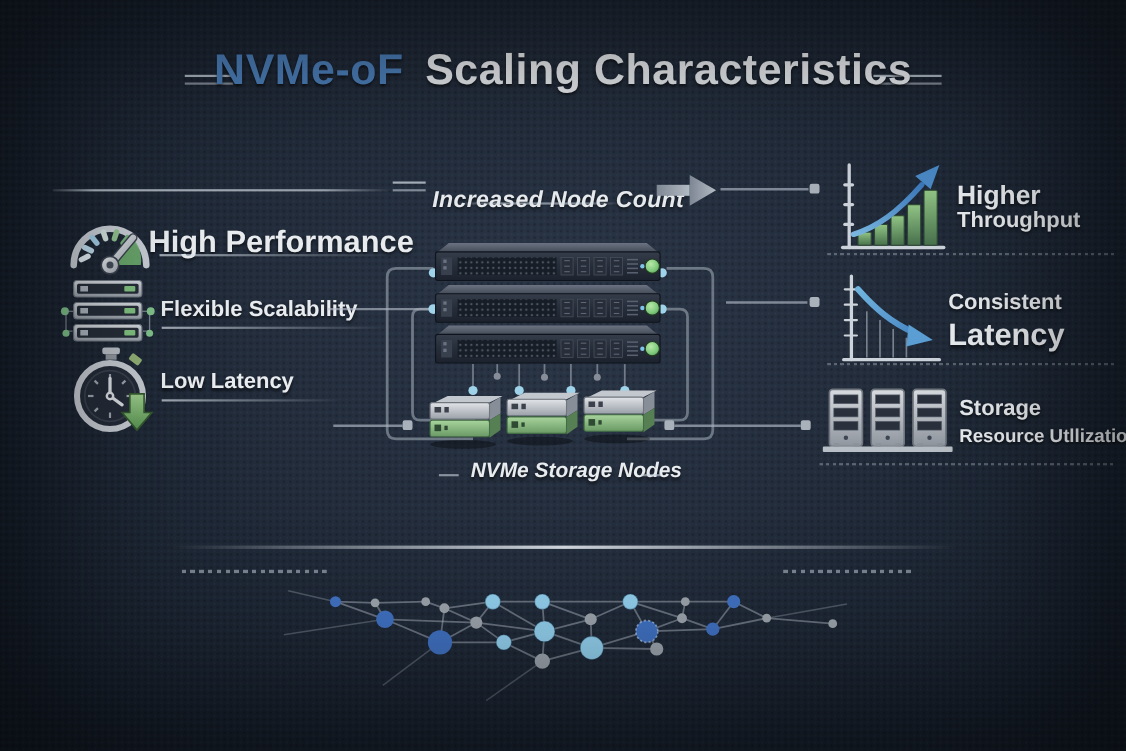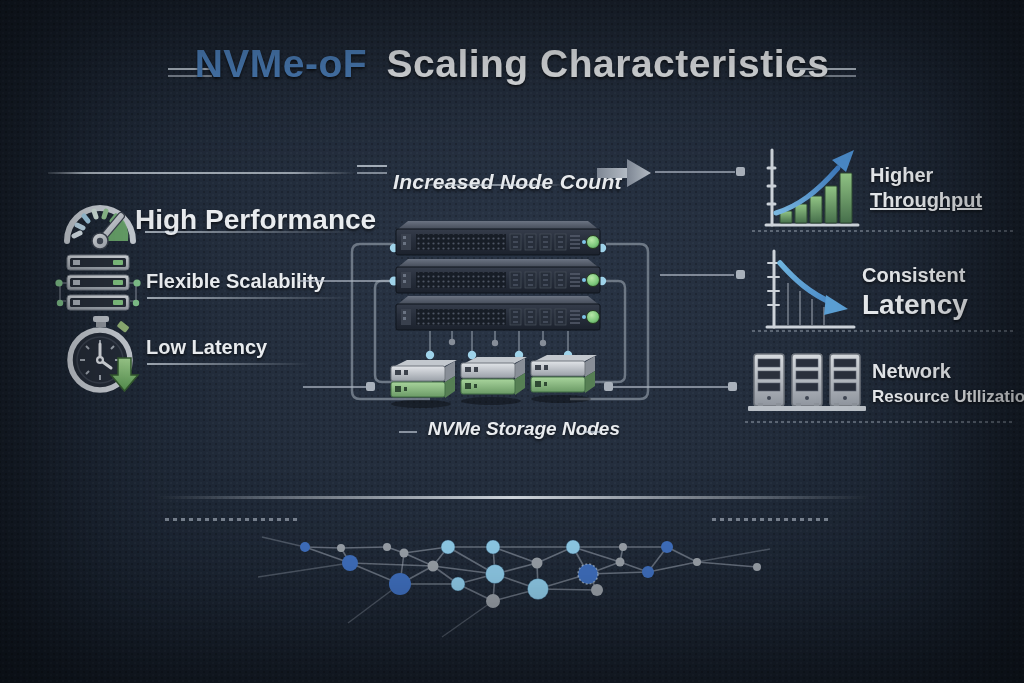--- a/index.html
+++ b/index.html
@@ -334,22 +334,22 @@
         <rect x="18" y="65" width="12" height="12" rx="1"></rect>
         <rect x="33" y="58" width="12" height="19" rx="1"></rect>
         <rect x="48" y="50" width="12" height="27" rx="1"></rect>
         <rect x="63" y="40" width="12" height="37" rx="1"></rect>
         <rect x="78" y="27" width="12" height="50" rx="1"></rect>
       </g>
       <path d="M14,67 C36,60 54,47 76,22" stroke="url(#upArrG)" stroke-width="5" fill="none" stroke-linecap="round"></path>
       <polygon points="70,14 92,4 84,26" fill="#4a89c6"></polygon>
     </svg>
   </div>
-  <div class="abs txt" style="left:870px;top:164px;font-size:20px;">Higher</div>
-  <div class="abs txt" style="left:870px;top:189px;font-size:20px;text-decoration:underline;">Throughput</div>
+  <div class="abs txt" style="left:870px;top:164px;font-size:24px;">Higher</div>
+  <div class="abs txt" style="left:870px;top:189px;font-size:20px;">Throughput</div>
   <div class="abs dash2" style="left:752px;top:230px;width:262px;"></div>
 
   <div class="abs" style="left:762px;top:247px;">
     <svg width="96" height="88" viewBox="0 0 96 88">
       <defs>
         <linearGradient id="dnArrG" x1="0" y1="0" x2="1" y2="1">
           <stop offset="0" stop-color="#6fb4de"></stop>
             <stop offset="1" stop-color="#4a89c6"></stop>
         </linearGradient>
       </defs>
@@ -399,21 +399,21 @@
       <g fill="#8b9199">
         <rect x="10" y="53" width="5" height="3"></rect>
           <rect x="28" y="53" width="5" height="3"></rect>
         <rect x="48" y="53" width="5" height="3"></rect>
           <rect x="66" y="53" width="5" height="3"></rect>
         <rect x="86" y="53" width="5" height="3"></rect>
           <rect x="104" y="53" width="5" height="3"></rect>
       </g>
     </svg>
   </div>
-  <div class="abs txt" style="left:872px;top:360px;font-size:20px;">Network</div>
+  <div class="abs txt" style="left:872px;top:360px;font-size:20px;">Storage</div>
   <div class="abs txt" style="left:872px;top:387px;font-size:17px;">Resource Utllization</div>
   <div class="abs dash2" style="left:745px;top:421px;width:268px;"></div>
 
   <div class="abs centerrule" style="left:155px;top:496px;width:715px;"></div>
   <div class="abs dash3" style="left:165px;top:518px;width:132px;"></div>
   <div class="abs dash3" style="left:712px;top:518px;width:118px;"></div>
   <svg id="mesh-svg" class="abs" style="left:250px;top:533px;" width="520" height="110" viewBox="0 0 520 110">
       <line x1="55" y1="14" x2="91" y2="15" stroke="rgba(186,196,208,0.45)" stroke-width="1.6"></line>
       <line x1="55" y1="14" x2="100" y2="30" stroke="rgba(186,196,208,0.45)" stroke-width="1.6"></line>
       <line x1="91" y1="15" x2="100" y2="30" stroke="rgba(186,196,208,0.45)" stroke-width="1.6"></line>

